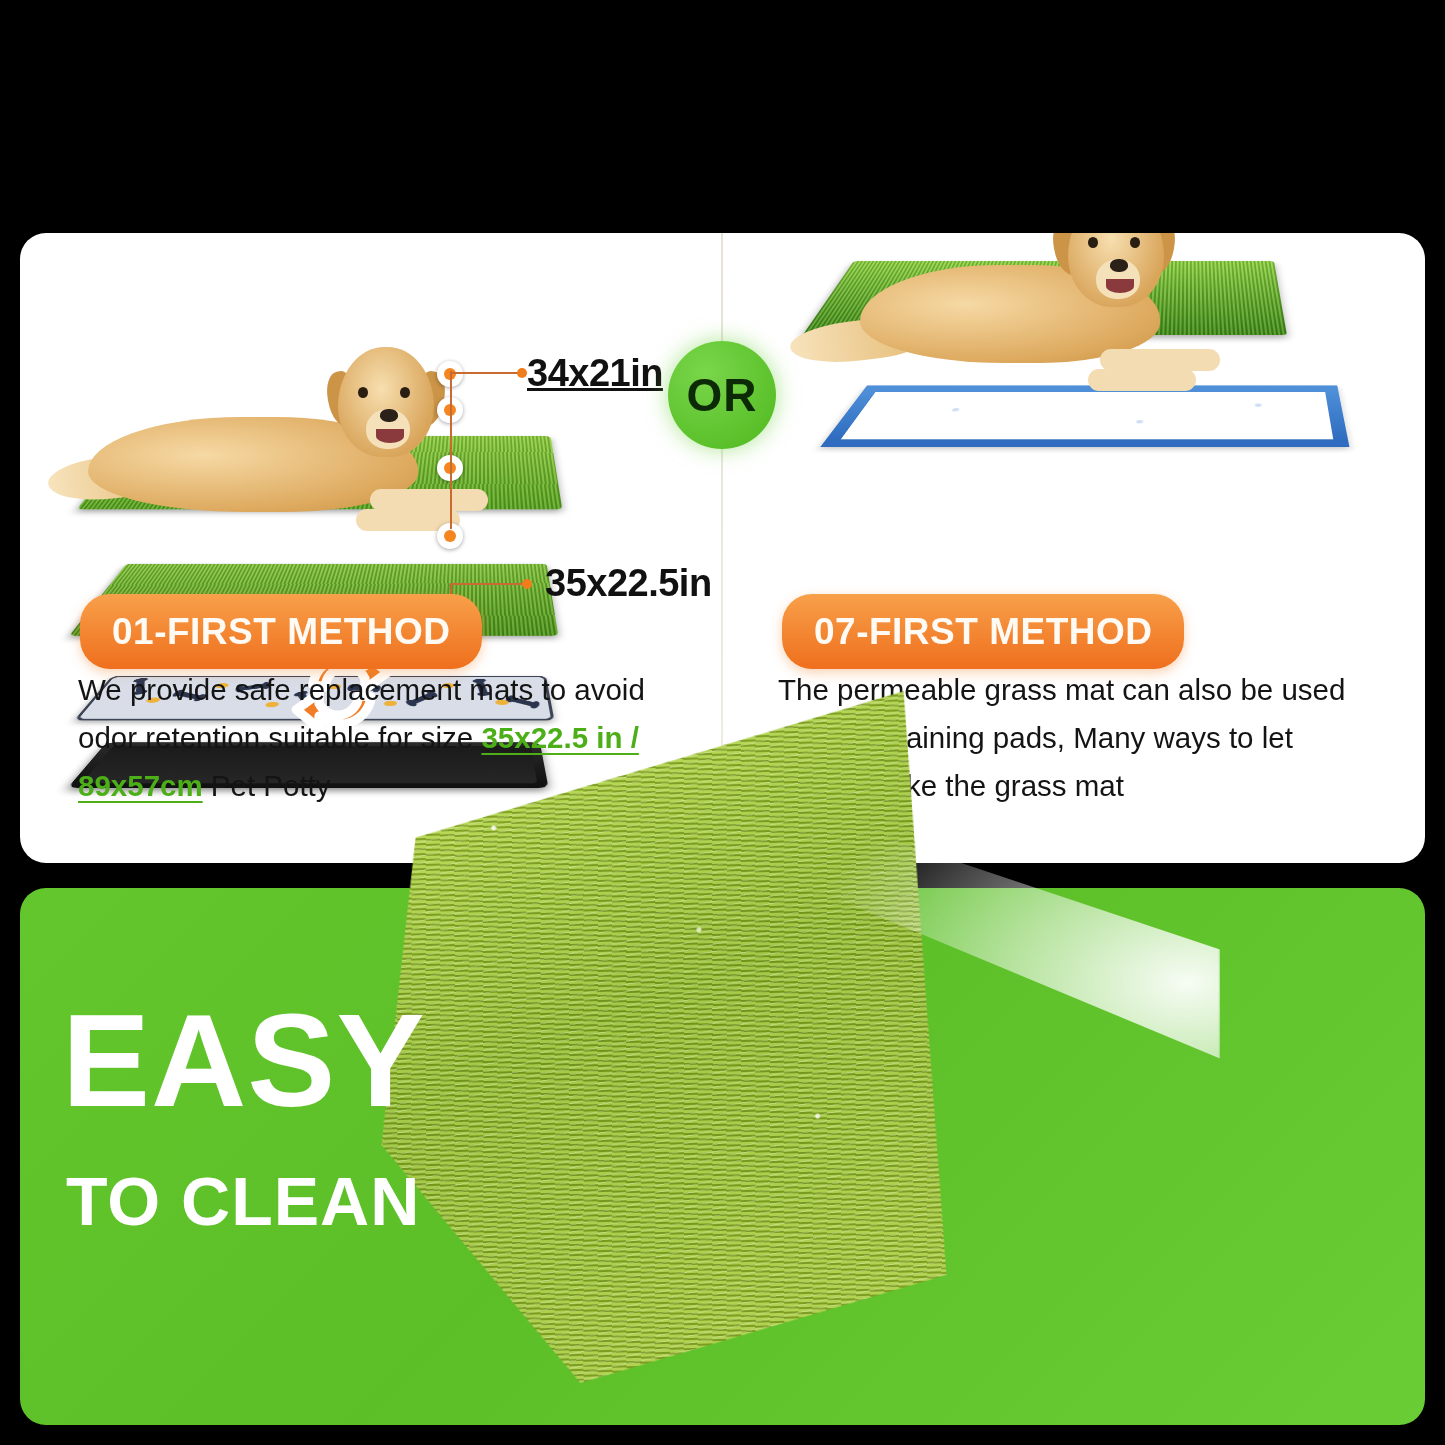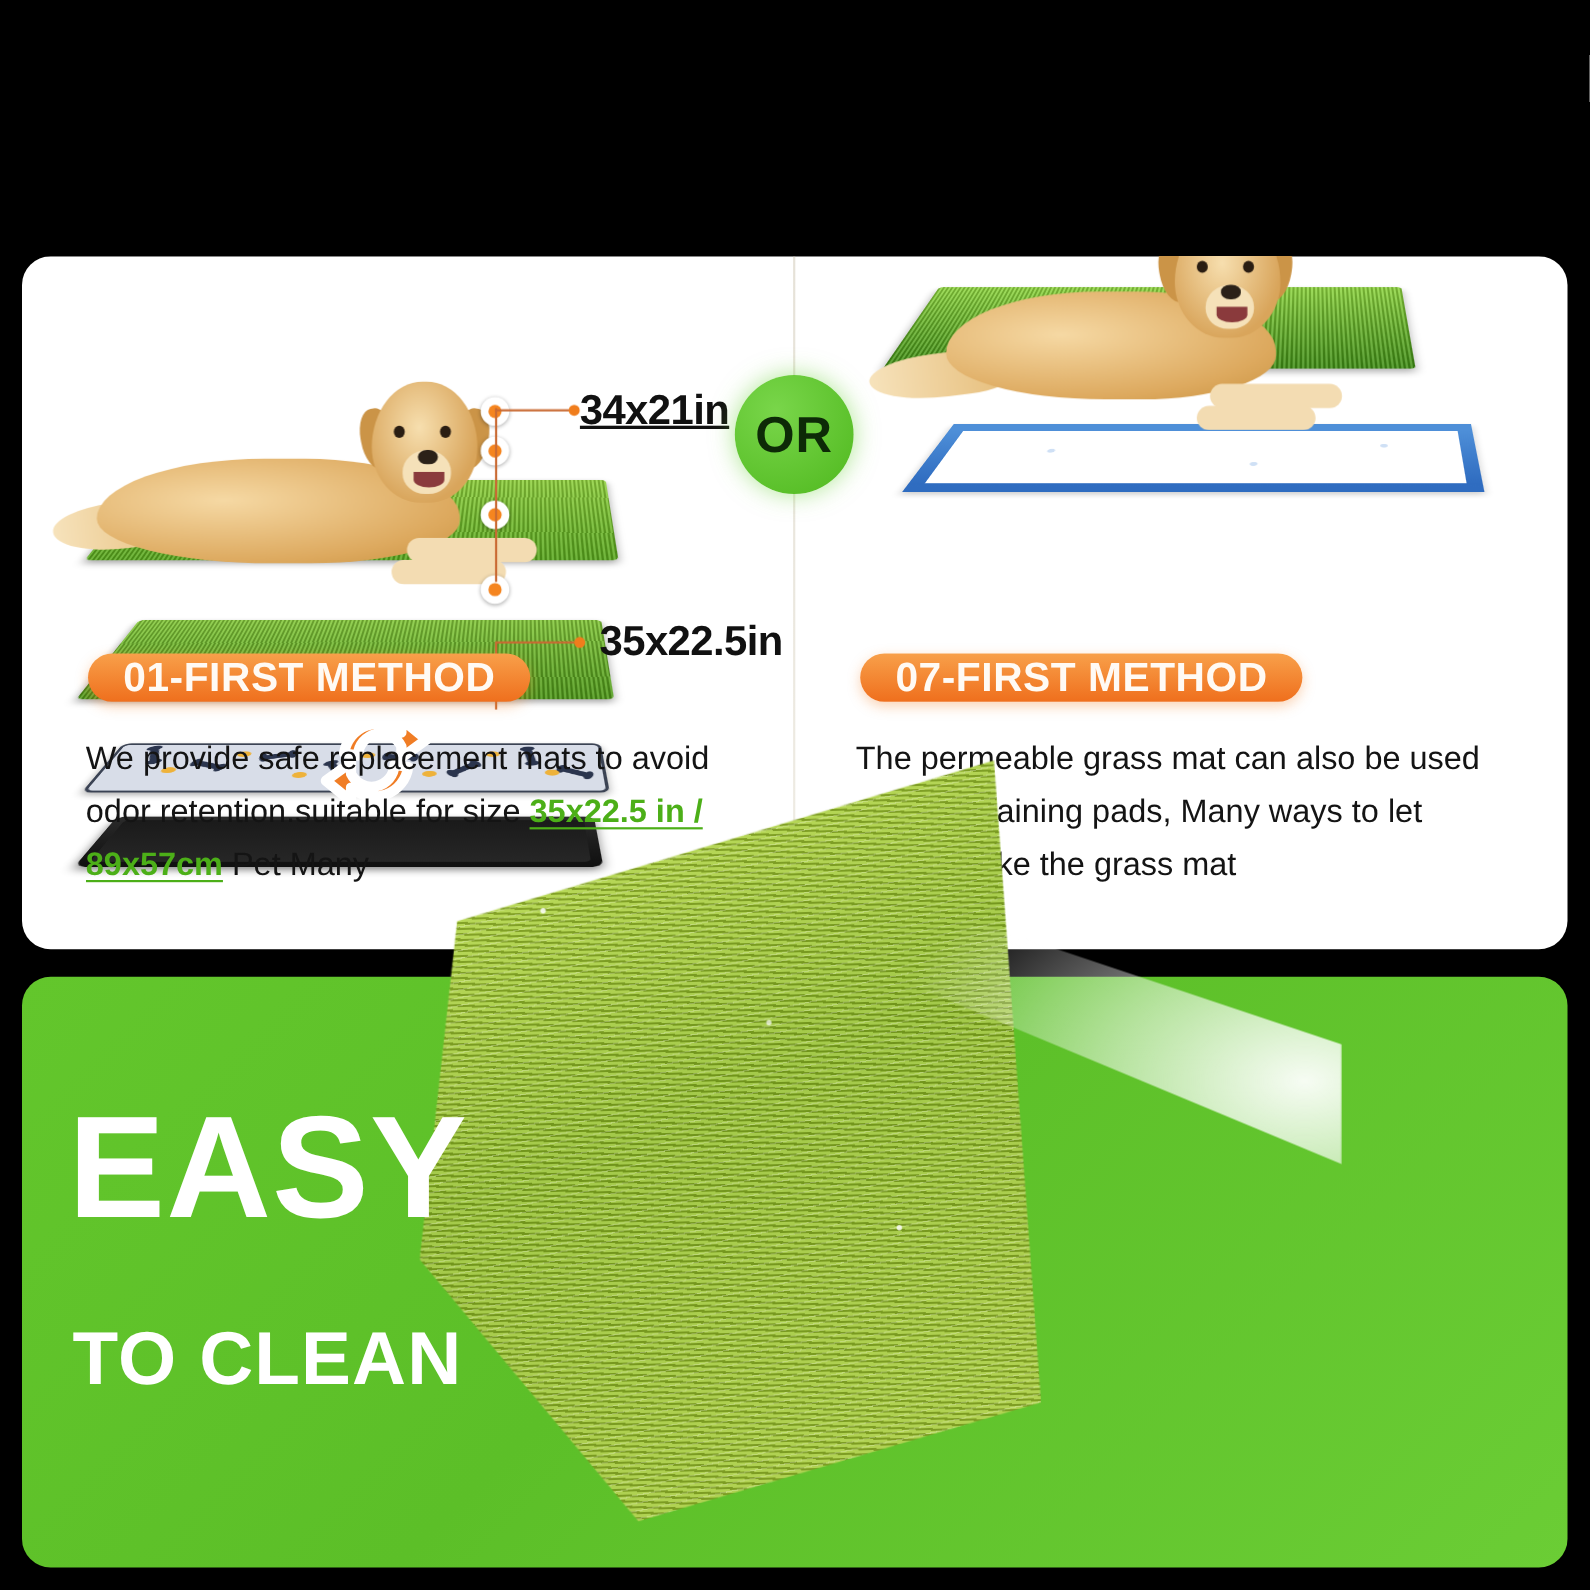--- a/index.html
+++ b/index.html
@@ -124,21 +124,21 @@
                radial-gradient(circle at 85% 30%,#cfe0f5 3px,transparent 4px);}
   .rs-grass{position:absolute;left:30px;top:75px;width:450px;height:135px;
     background:repeating-linear-gradient(90deg,rgba(0,0,0,.18) 0 2px,rgba(255,255,255,.15) 2px 4px),
                linear-gradient(#8ed63f,#3f8f14);
     transform:perspective(800px) rotateX(57deg) skewX(-8deg);
     box-shadow:0 5px 10px rgba(0,0,0,.3);border-radius:4px;}
   .dog-right{position:absolute;left:0px;top:0px;width:470px;height:200px;}
 
   
   .method-badge{
-    position:absolute;height:44px;border-radius:30px;padding:0 32px;
+    position:absolute;height:75px;border-radius:30px;padding:0 32px;
     background:linear-gradient(180deg,#f8a04a,#ef6f1d);
     box-shadow:0 4px 12px rgba(240,130,40,.35);
     display:flex;align-items:center;justify-content:center;
     color:#fffaf4;font-family:"Liberation Sans Narrow","Liberation Sans",sans-serif;
     font-weight:bold;font-size:37px;letter-spacing:.5px;white-space:nowrap;
   }
   .badge-1{left:80px;top:594px;} .badge-2{left:782px;top:594px;}
 
   .para{position:absolute;color:#141414;font-size:29.5px;line-height:1.62;width:580px;}
   .para-1{left:78px;top:666px;} .para-2{left:778px;top:666px;}
@@ -149,21 +149,21 @@
   .card-bottom{
     position:absolute;left:20px;top:888px;width:1405px;height:537px;
     border-radius:26px;overflow:hidden;
     background:linear-gradient(135deg,#63c62c 0%,#5cbf28 45%,#6bcd35 100%);
   }
   .easy{position:absolute;left:62px;top:1000px;color:#fff;
     font-family:"Liberation Sans Narrow","Liberation Sans",sans-serif;
     font-weight:bold;font-size:132px;line-height:.92;letter-spacing:1px;}
   .toclean{position:absolute;left:66px;top:1162px;color:#fff;
     font-family:"Liberation Sans Narrow","Liberation Sans",sans-serif;
-    font-weight:bold;font-size:68px;letter-spacing:1px;margin-top:34px;}
+    font-weight:bold;font-size:68px;letter-spacing:1px;}
 
   
   .wet-mat{
     position:absolute;left:378px;top:700px;width:560px;height:680px;
     background:
       radial-gradient(circle at 22% 18%,rgba(255,255,255,.85) 2px,transparent 3px),
       radial-gradient(circle at 58% 34%,rgba(255,255,255,.7) 2px,transparent 3px),
       radial-gradient(circle at 78% 62%,rgba(255,255,255,.8) 2px,transparent 3px),
       repeating-linear-gradient(170deg,rgba(255,255,255,.25) 0 1px,transparent 1px 7px),
       repeating-linear-gradient(4deg,rgba(0,0,0,.22) 0 2px,rgba(255,255,255,.18) 2px 5px),
@@ -273,21 +273,21 @@
 
 <div class="callout-txt c-34">34x21in</div>
 <div class="callout-txt c-35">35x22.5in</div>
 
 <div class="or-badge">OR</div>
 
 <div class="method-badge badge-1">01-FIRST METHOD</div>
 <div class="method-badge badge-2">07-FIRST METHOD</div>
 
 <div class="para para-1">
-  <span>We provide safe replacement mats to avoid odor retention.suitable for size </span><span class="size-hi">35x22.5 in / 89x57cm</span><span> Pet Many</span>
+  <span>We provide safe replacement mats to avoid odor retention.suitable for size </span><span class="size-hi">35x22.5 in / 89x57cm</span><span> Pet Potty</span>
 </div>
 <div class="para para-2">The permeable grass mat can also be used withdog training pads,  Many ways to let your pet like the grass mat</div>
 
 <div class="card-bottom">
   
 </div>
 
 <div class="wet-mat"></div>
 <div class="spray"></div>
 

